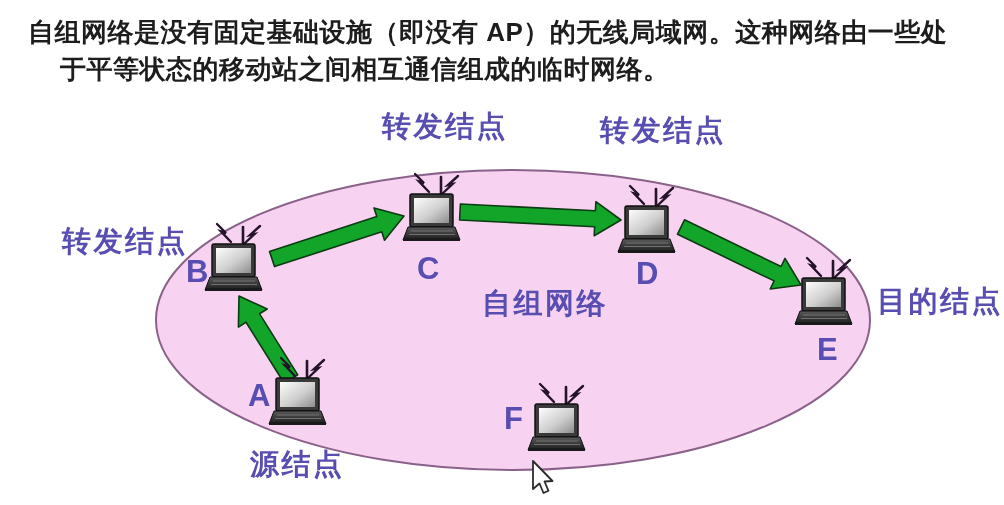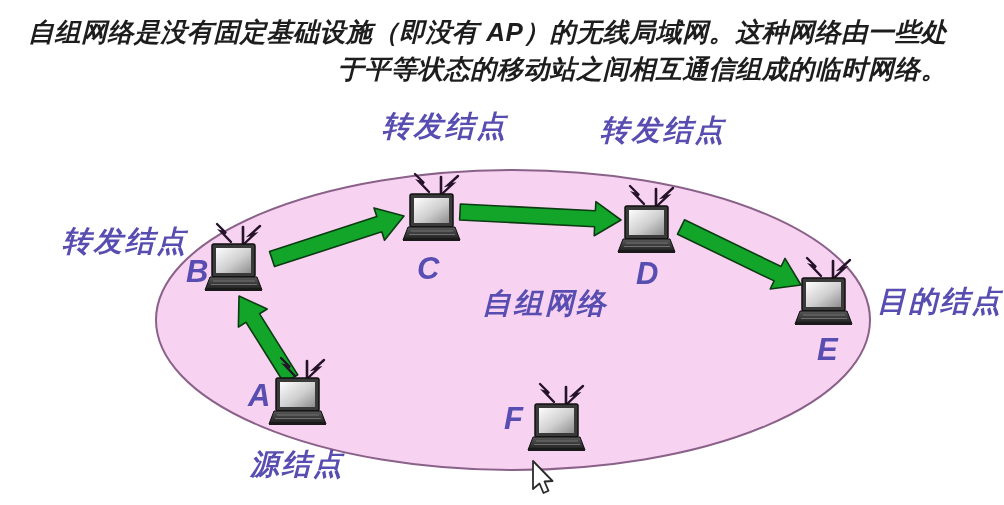--- a/index.html
+++ b/index.html
@@ -1,25 +1,25 @@
 <!DOCTYPE html>
 <html style="--ellipse-fill: #f7d3f1; --ellipse-border: #8a6289; --arrow-green: #12a52a; --label-purple: #584db0;"><head>
 <meta charset="utf-8">
 <style>
   html,body { margin:0; padding:0; background:#ffffff; }
   .stage {
     position:relative; width:1004px; height:505px; background:#ffffff;
-    overflow:hidden; font-family:"Liberation Sans", sans-serif;font-style:italic;
+    overflow:hidden; font-family:"Liberation Sans", sans-serif;
   }
   .intro {
     position:absolute; left:28px; top:14px; z-index:2;
     font-size:26px; font-weight:700; color:#1d1d1d;
     letter-spacing:0.5px; line-height:37px; white-space:nowrap;
   }
-  .intro .line2 { margin-left:64px;text-align:right; }
+  .intro .line2 { margin-left:32px; }
   svg.diagram { position:absolute; left:0; top:0; }
 
   .net  { fill:var(--ellipse-fill,#f7d3f1); stroke:var(--ellipse-border,#8a6289); stroke-width:2; }
   .arrow{ fill:var(--arrow-green,#12a52a); stroke:#0c3a12; stroke-width:1.6; stroke-linejoin:round; }
 
   text  { font-family:"Liberation Sans", sans-serif; }
   .lbl    { font-weight:700; font-size:29px; fill:var(--label-purple,#584db0); letter-spacing:2.5px; }
   .letter { font-weight:700; font-size:31px; fill:var(--label-purple,#584db0); }
 
   .ant  { stroke:#241329; stroke-width:2.6; fill:none; stroke-linecap:round; }

